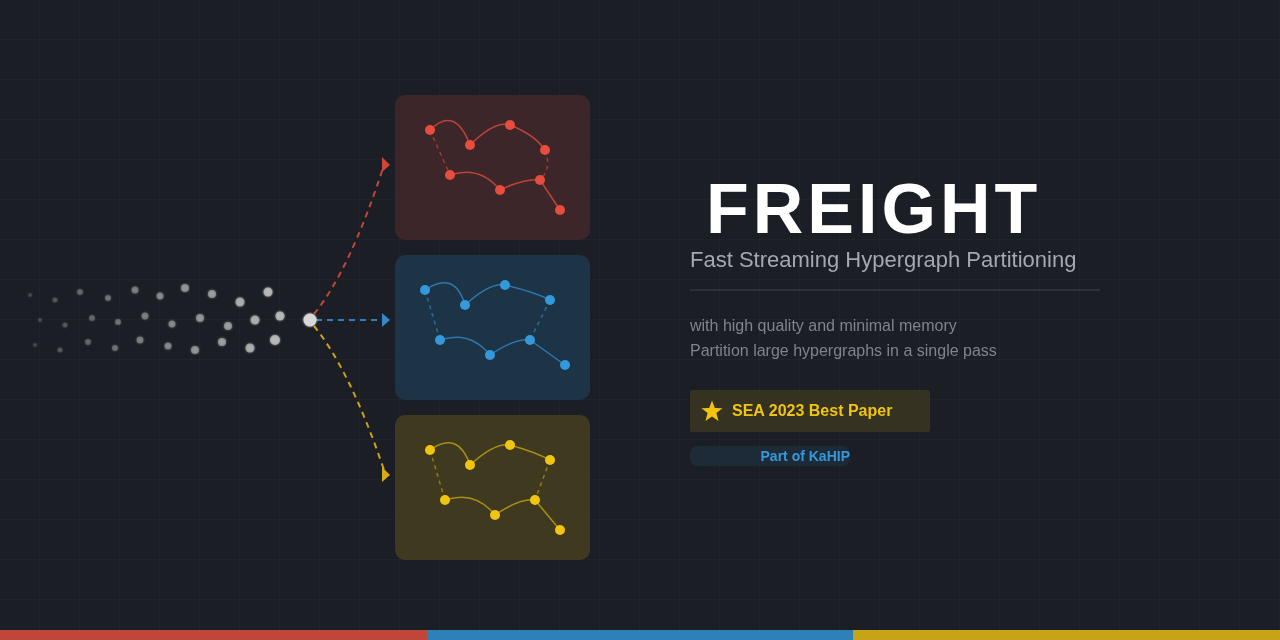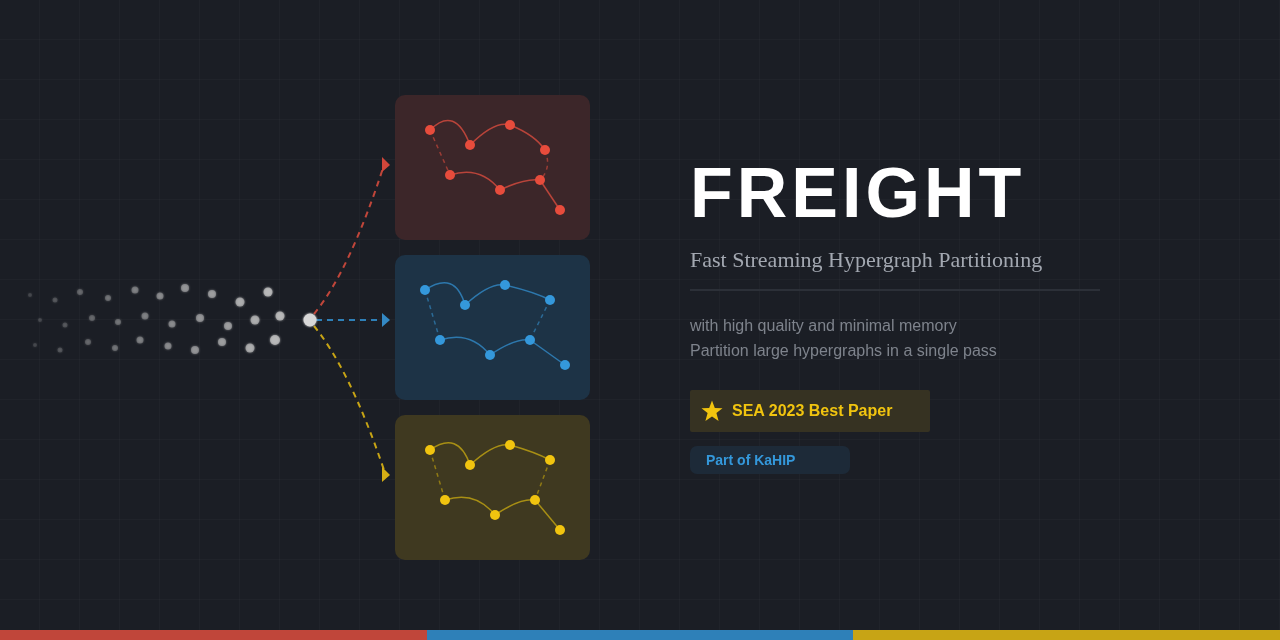--- a/index.html
+++ b/index.html
@@ -2,29 +2,29 @@
 <html><head>
 <meta charset="utf-8">
 <style>
   html,body{margin:0;padding:0;}
   body{width:1280px;height:640px;overflow:hidden;background:#1b1e25;position:relative;font-family:"Liberation Sans",sans-serif;}
   .grid{position:absolute;inset:0;
     background-image:linear-gradient(to right, rgba(255,255,255,0.025) 1px, transparent 1px),
                      linear-gradient(to bottom, rgba(255,255,255,0.025) 1px, transparent 1px);
     background-size:40px 40px;background-position:-1px -1px;}
   svg.art{position:absolute;left:0;top:0;}
-  .title{position:absolute;left:690px;top:158px;font-size:70px;font-weight:700;color:#ffffff;letter-spacing:4px;line-height:1;margin:0;}
-  .subtitle{position:absolute;left:690px;top:247px;font-size:22px;color:#a3a8b1;margin:0;font-family:Liberation Serif, serif;}
+  .title{position:absolute;left:690px;top:158px;font-size:70px;font-weight:700;color:#ffffff;letter-spacing:4px;line-height:1;margin:16px;}
+  .subtitle{position:absolute;left:690px;top:247px;font-size:22px;color:#a3a8b1;margin:0;}
   .divider{position:absolute;left:690px;top:289px;width:410px;height:2px;background:#2c3038;}
   .desc{position:absolute;left:690px;top:313px;font-size:16px;line-height:25px;color:#7e838c;width:420px;}
   .desc div{white-space:nowrap;}
   .badge-award{position:absolute;left:690px;top:390px;width:240px;height:42px;border-radius:2px;background:#363222;display:flex;align-items:center;}
   .badge-award .star{width:24px;height:24px;margin-left:10px;margin-right:8px;}
   .badge-award span.t{font-size:16px;font-weight:700;color:#f1c40f;}
-  .badge-kahip{position:absolute;left:690px;top:446px;width:160px;height:28px;border-radius:7px;background:#1d2a38;display:flex;align-items:center;}
+  .badge-kahip{position:absolute;left:690px;top:446px;width:160px;height:20px;border-radius:7px;background:#1d2a38;display:flex;align-items:center;justify-content:flex-end;}
   .badge-kahip span{margin-left:16px;font-size:14px;font-weight:700;color:#3498db;}
   .bottom-bar{position:absolute;left:0;top:630px;width:1280px;height:10px;display:flex;}
   .bottom-bar div{flex:1;height:10px;}
 </style>
 </head>
 <body>
 
 <div class="grid"></div>
 
 <svg class="art" width="1280" height="640" viewBox="0 0 1280 640">

